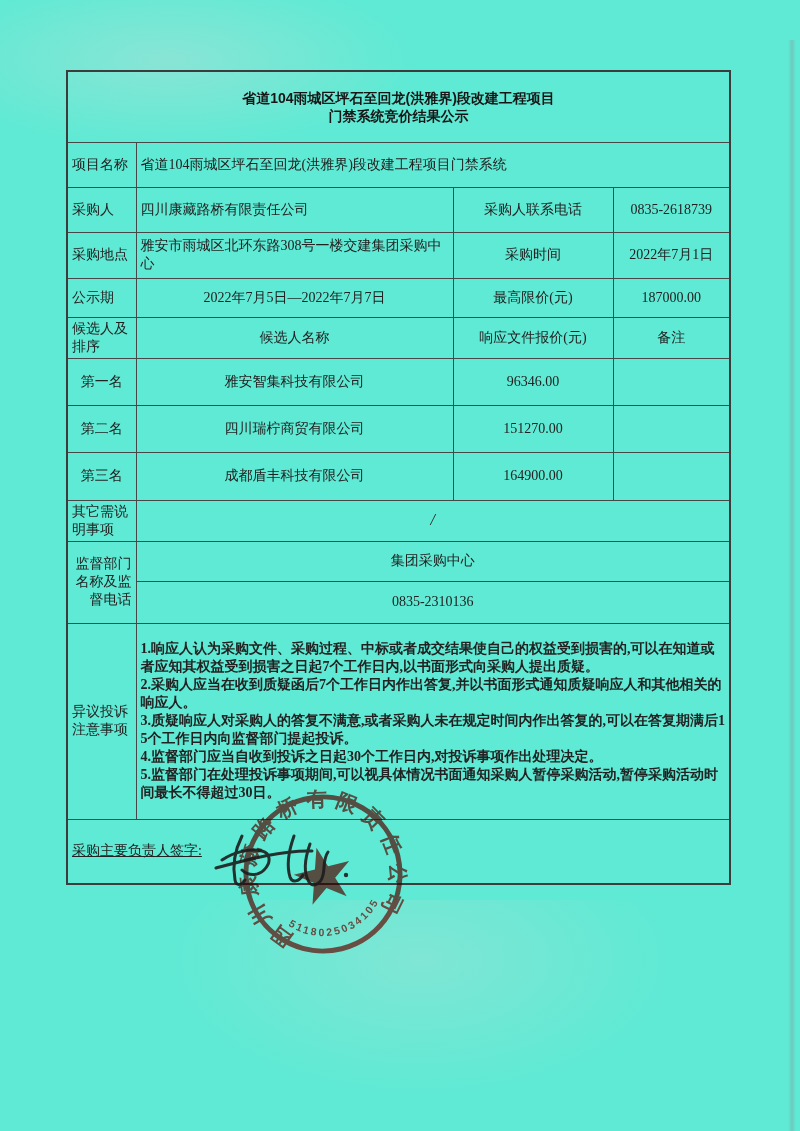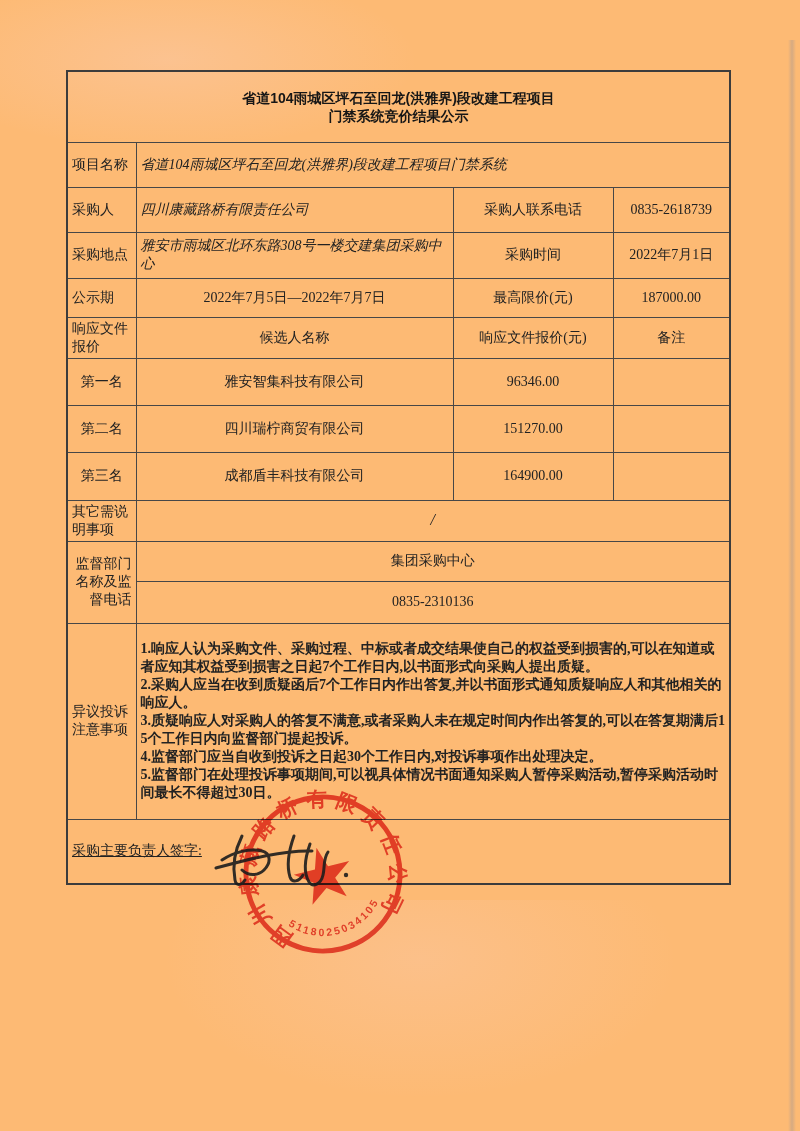--- a/index.html
+++ b/index.html
@@ -1,18 +1,18 @@
 <!DOCTYPE html>
 <html><head>
 <meta charset="utf-8">
 <style>
   html,body{margin:0;padding:0;background:#ffffff;}
   #page{
     position:relative;width:800px;height:1131px;overflow:hidden;
-    background:#fdba74;
+    background:#5eead4;
     font-family:"Liberation Serif","DejaVu Serif",serif;
     color:#222;
   }
   
   .blotch{position:absolute;pointer-events:none;}
   #blotch-top{left:0;top:0;width:420px;height:150px;
     background:radial-gradient(ellipse at 40% 40%, rgba(248,216,216,0.28), rgba(255,255,255,0) 70%);}
   #blotch-bottom{left:160px;top:900px;width:520px;height:200px;
     background:radial-gradient(ellipse at 50% 30%, rgba(247,214,214,0.22), rgba(255,255,255,0) 70%);}
   #edge-shadow{position:absolute;left:788px;top:40px;width:8px;height:1091px;
@@ -28,21 +28,21 @@
     padding:2px 4px;vertical-align:middle;
     overflow:hidden;word-break:break-all;
   }
   table#notice{border:2px solid #3c3c3c;}
   td.title-cell{
     text-align:center;font-family:"Liberation Sans","DejaVu Sans",sans-serif;
     font-weight:700;font-size:19.5px;line-height:30px;color:#161616;
   }
   td.label{padding-left:4px;}
   td.center{text-align:center;margin-left:12px;}
-  td.val-left{padding-left:6px;font-style:italic;}
+  td.val-left{padding-left:6px;}
   .objection-content{font-size:14.5px;line-height:21.6px;padding:5px 8px 4px 8px;vertical-align:top;}
   .objection-content div{margin:0;font-weight:bold;}
   td.supervise-label{text-align:right;padding:2px 2px;}
   td.sign-cell{font-size:15px;padding-left:9px;text-decoration:underline;}
   .slash{font-size:16px;font-style:italic;}
 
   
   #stamp{position:absolute;left:236px;top:784px;width:174px;height:180px;
     pointer-events:none;mix-blend-mode:multiply;opacity:0.88;}
   #signature{position:absolute;left:212px;top:820px;width:156px;height:80px;
@@ -92,21 +92,21 @@
     </tr>
 
     <tr style="height:39px">
       <td class="label">公示期</td>
       <td class="center">2022年7月5日—2022年7月7日</td>
       <td class="center">最高限价(元)</td>
       <td class="center">187000.00</td>
     </tr>
 
     <tr style="height:40px">
-      <td class="label">响应文件报价</td>
+      <td class="label">候选人及排序</td>
       <td class="center">候选人名称</td>
       <td class="center">响应文件报价(元)</td>
       <td class="center">备注</td>
     </tr>
 
     <tr style="height:47px">
       <td class="center">第一名</td>
       <td class="center">雅安智集科技有限公司</td>
       <td class="center">96346.00</td>
       <td class="center"></td>

